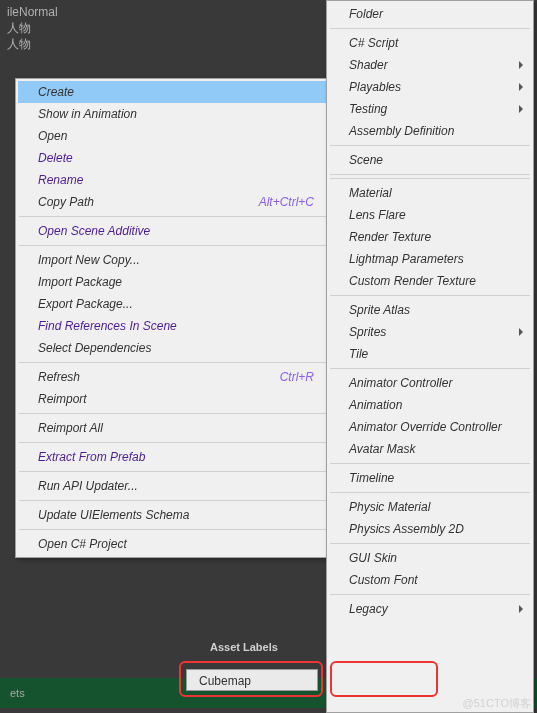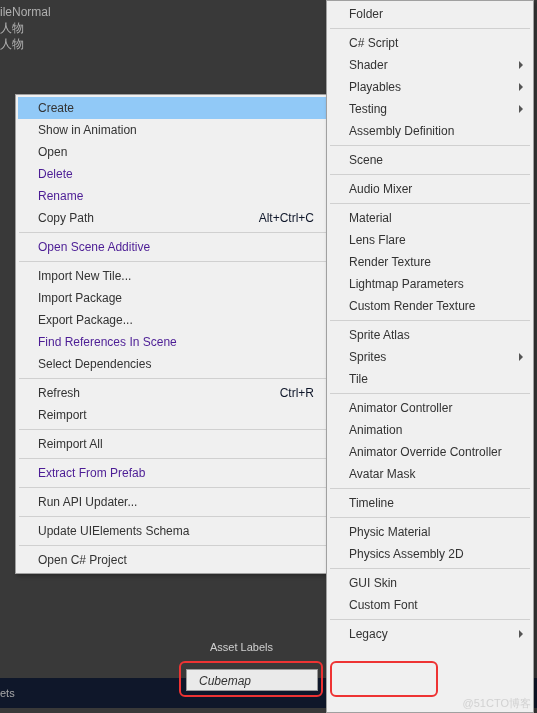--- a/index.html
+++ b/index.html
@@ -14,90 +14,91 @@
       overflow: hidden;
     }
     .bg-tree {
       position: absolute;
       top: 0; left: 0;
       color: #b0b0b0;
       font-size: 12px;
       padding: 4px 0;
       line-height: 16px;
     }
-    .bg-tree div { padding-left: 0; }
+    .bg-tree div { padding-left: 0; margin-left: 7px; }
     .asset-labels {
       position: absolute;
       bottom: 60px;
       left: 210px;
       color: #d0d0d0;
-      font-weight: normal;
+      font-weight: bold;
       font-size: 11px;
     }
     .asset-bundle-row {
       position: absolute;
       bottom: 5px;
       left: 0;
       right: 0;
       height: 30px;
-      background: #0f172a;
+      background: #14532d;
       color: #a8a8a8;
       font-size: 11px;
+      padding-left: 10px;
       line-height: 30px;
     }
     .context-menu {
       position: absolute;
       background: #f0f0f0;
       border: 1px solid #a0a0a0;
       box-shadow: 2px 2px 4px rgba(0,0,0,0.3);
       padding: 2px;
     }
-    .menu1 { left: 15px; top: 94px; width: 327px; }
+    .menu1 { left: 15px; top: 78px; width: 327px; }
     .menu2 { left: 326px; top: 0; width: 208px; height: 713px; }
     .menu-item {
       padding: 4px 25px 4px 20px;
       cursor: default;
       position: relative;
       display: flex;
       justify-content: space-between;
       align-items: center;
+      font-style: italic;
     }
     .menu-item.highlighted { background: #91c9f7; }
     .menu-item.disabled { color: #4c1d95; }
     .menu-sep { height: 1px; background: #d0d0d0; margin: 3px 1px; }
     .arrow {
       position: absolute;
       right: 8px;
       width: 0; height: 0;
       border-left: 4px solid #555;
       border-top: 4px solid transparent;
       border-bottom: 4px solid transparent;
     }
-    .shortcut { color: #0f172a; font-size: 12px; }
+    .shortcut { color: #8b5cf6; font-size: 12px; }
     .highlight-box {
       position: absolute;
       border: 2px solid #e33;
       border-radius: 6px;
       pointer-events: none;
     }
     .box1 { left: 179px; bottom: 16px; width: 144px; height: 36px; }
     .box2 { left: 330px; bottom: 16px; width: 108px; height: 36px; }
     .cubemap-btn {
       position: absolute;
       bottom: 22px;
       left: 186px;
       width: 132px;
       height: 22px;
       background: #eaeaea;
       border: 1px solid #999;
       line-height: 22px;
       padding-left: 12px;
       font-size: 12px;
       color: #333;
-      font-style: italic;
     }
     .watermark {
       position: absolute;
       bottom: 2px;
       right: 6px;
       color: rgba(180,180,180,0.5);
       font-size: 11px;
     }
   </style>
 </head>
@@ -135,21 +136,21 @@
   <div class="menu-item">
     <span>Copy Path</span>
     <span class="shortcut">Alt+Ctrl+C</span>
   </div>
   <div class="menu-sep"></div>
   <div class="menu-item disabled">
       <span>Open Scene Additive</span>
     </div>
   <div class="menu-sep"></div>
   <div class="menu-item">
-      <span>Import New Tile...</span>
+      <span>Import New Copy...</span>
     </div>
   <div class="menu-item">
     <span>Import Package</span>
     <span class="arrow"></span>
   </div>
   <div class="menu-item">
       <span>Export Package...</span>
     </div>
   <div class="menu-item disabled">
       <span>Find References In Scene</span>
@@ -208,23 +209,20 @@
       <span class="arrow"></span>
     </div>
   <div class="menu-item">
       <span>Assembly Definition</span>
     </div>
   <div class="menu-sep"></div>
   <div class="menu-item">
       <span>Scene</span>
     </div>
   <div class="menu-sep"></div>
-  <div class="menu-item">
-      <span>Audio Mixer</span>
-    </div>
   <div class="menu-sep"></div>
   <div class="menu-item">
       <span>Material</span>
     </div>
   <div class="menu-item">
       <span>Lens Flare</span>
     </div>
   <div class="menu-item">
       <span>Render Texture</span>
     </div>

